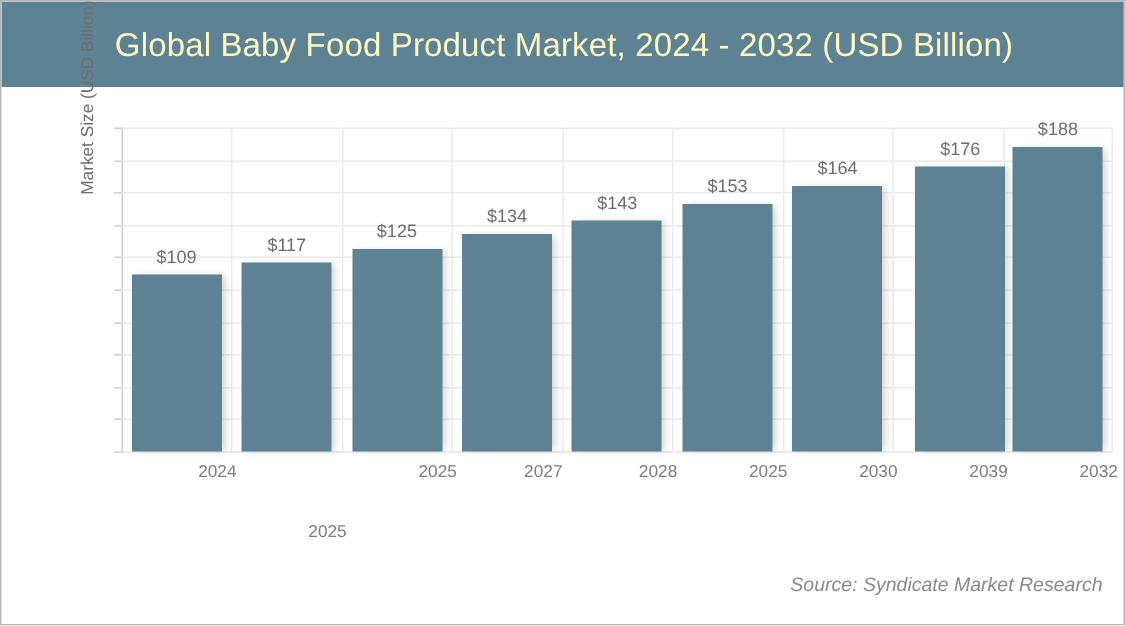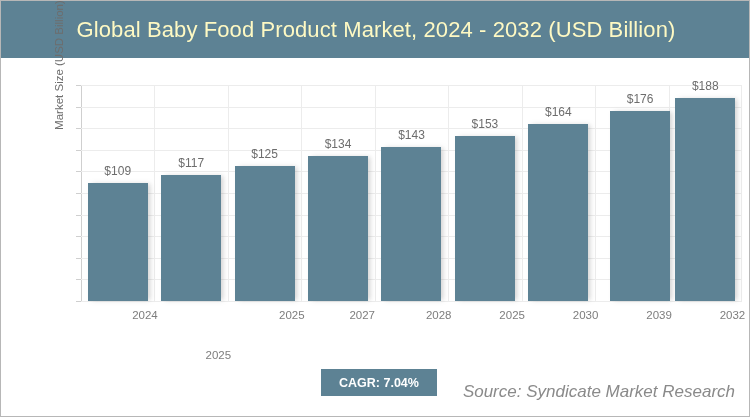--- a/index.html
+++ b/index.html
@@ -141,21 +141,21 @@
     font-weight: bold;
     display: flex;
     align-items: center;
     justify-content: center;
     white-space: nowrap;
   }
   #source-note {
     position: absolute;
     right: 14px;
     top: 381px;
-    font-size: 17px;
+    font-size: 13px;
     font-style: italic;
     color: #8a8a8a;
     white-space: nowrap;
   }
 </style>
 </head>
 <body>
 
 <div id="page">
 
@@ -251,16 +251,15 @@
       <div class="x-tick-label" style="left: 150.167px; margin-top: 40px;">2025</div>
       <div class="x-tick-label" style="left: 223.611px;">2025</div>
       <div class="x-tick-label" style="left: 294px;">2027</div>
       <div class="x-tick-label" style="left: 370.5px;">2028</div>
       <div class="x-tick-label" style="left: 443.944px;">2025</div>
       <div class="x-tick-label" style="left: 517.389px;">2030</div>
       <div class="x-tick-label" style="left: 590.833px;">2039</div>
       <div class="x-tick-label" style="left: 664.278px;">2032</div>
     </div>
 
-  <div id="cagr-badge">CAGR: 7.04%</div>
   <div id="source-note">Source: Syndicate Market Research</div>
 
 </div>
 
 </body></html>

